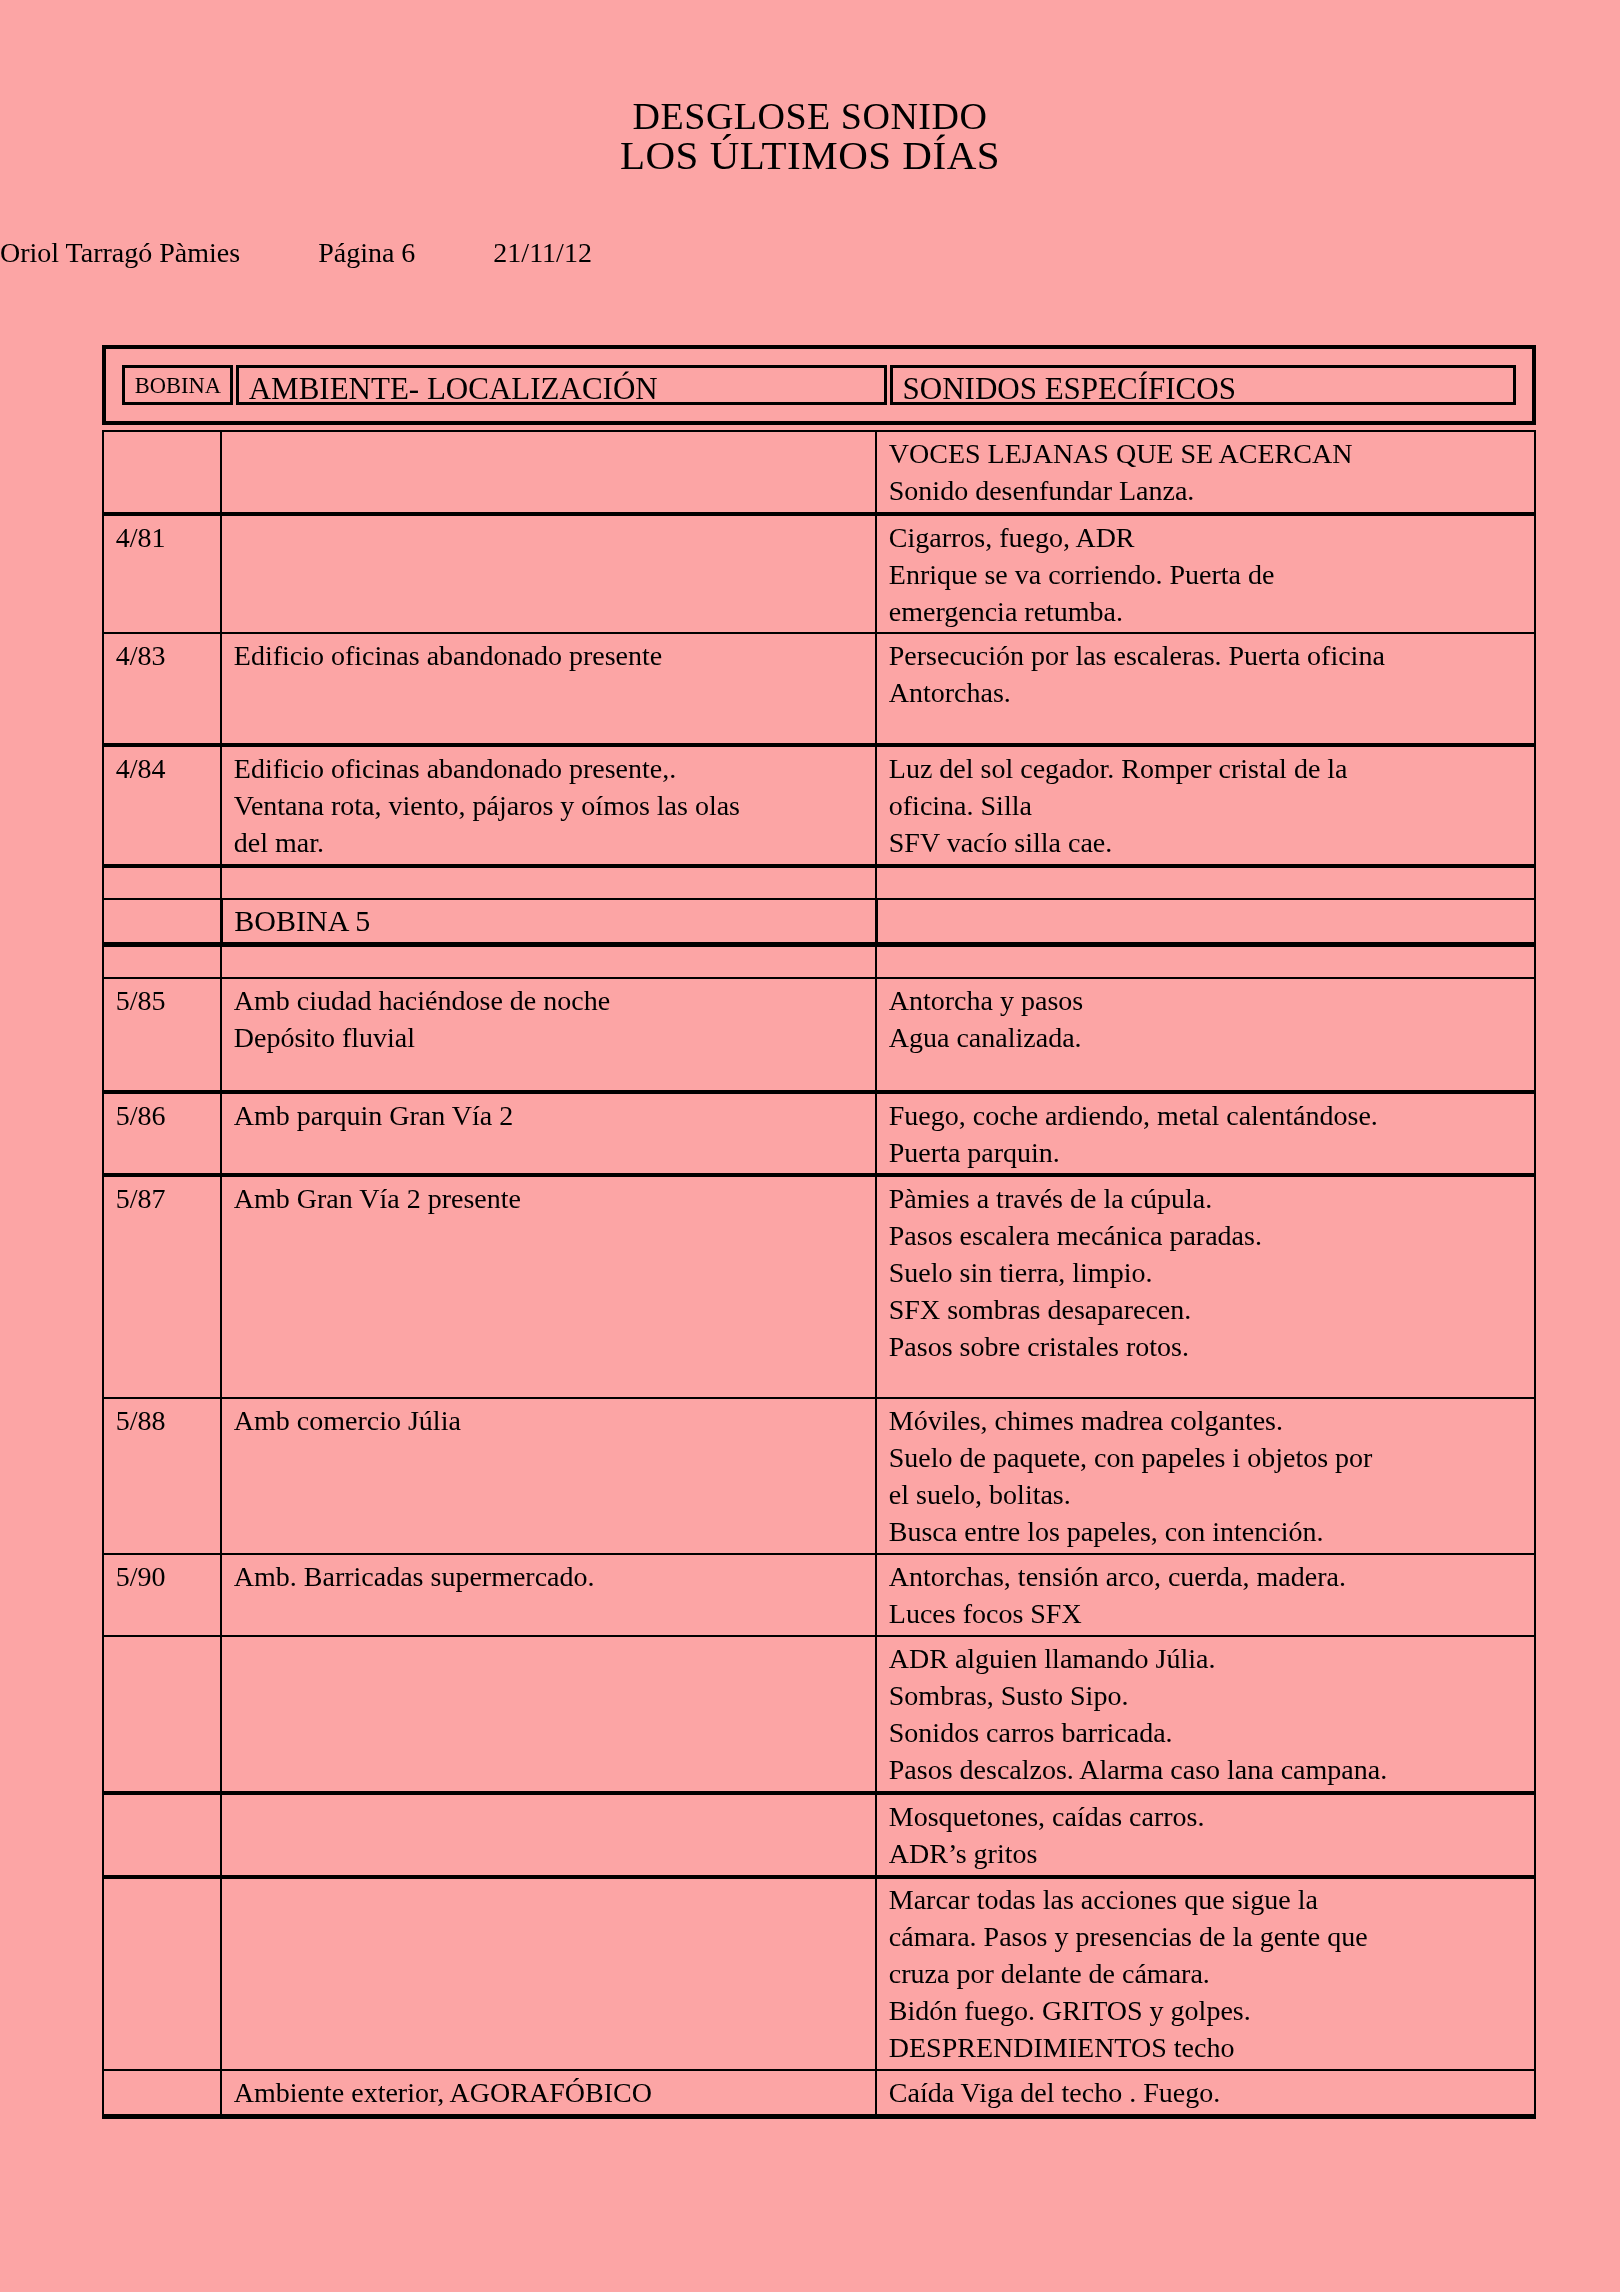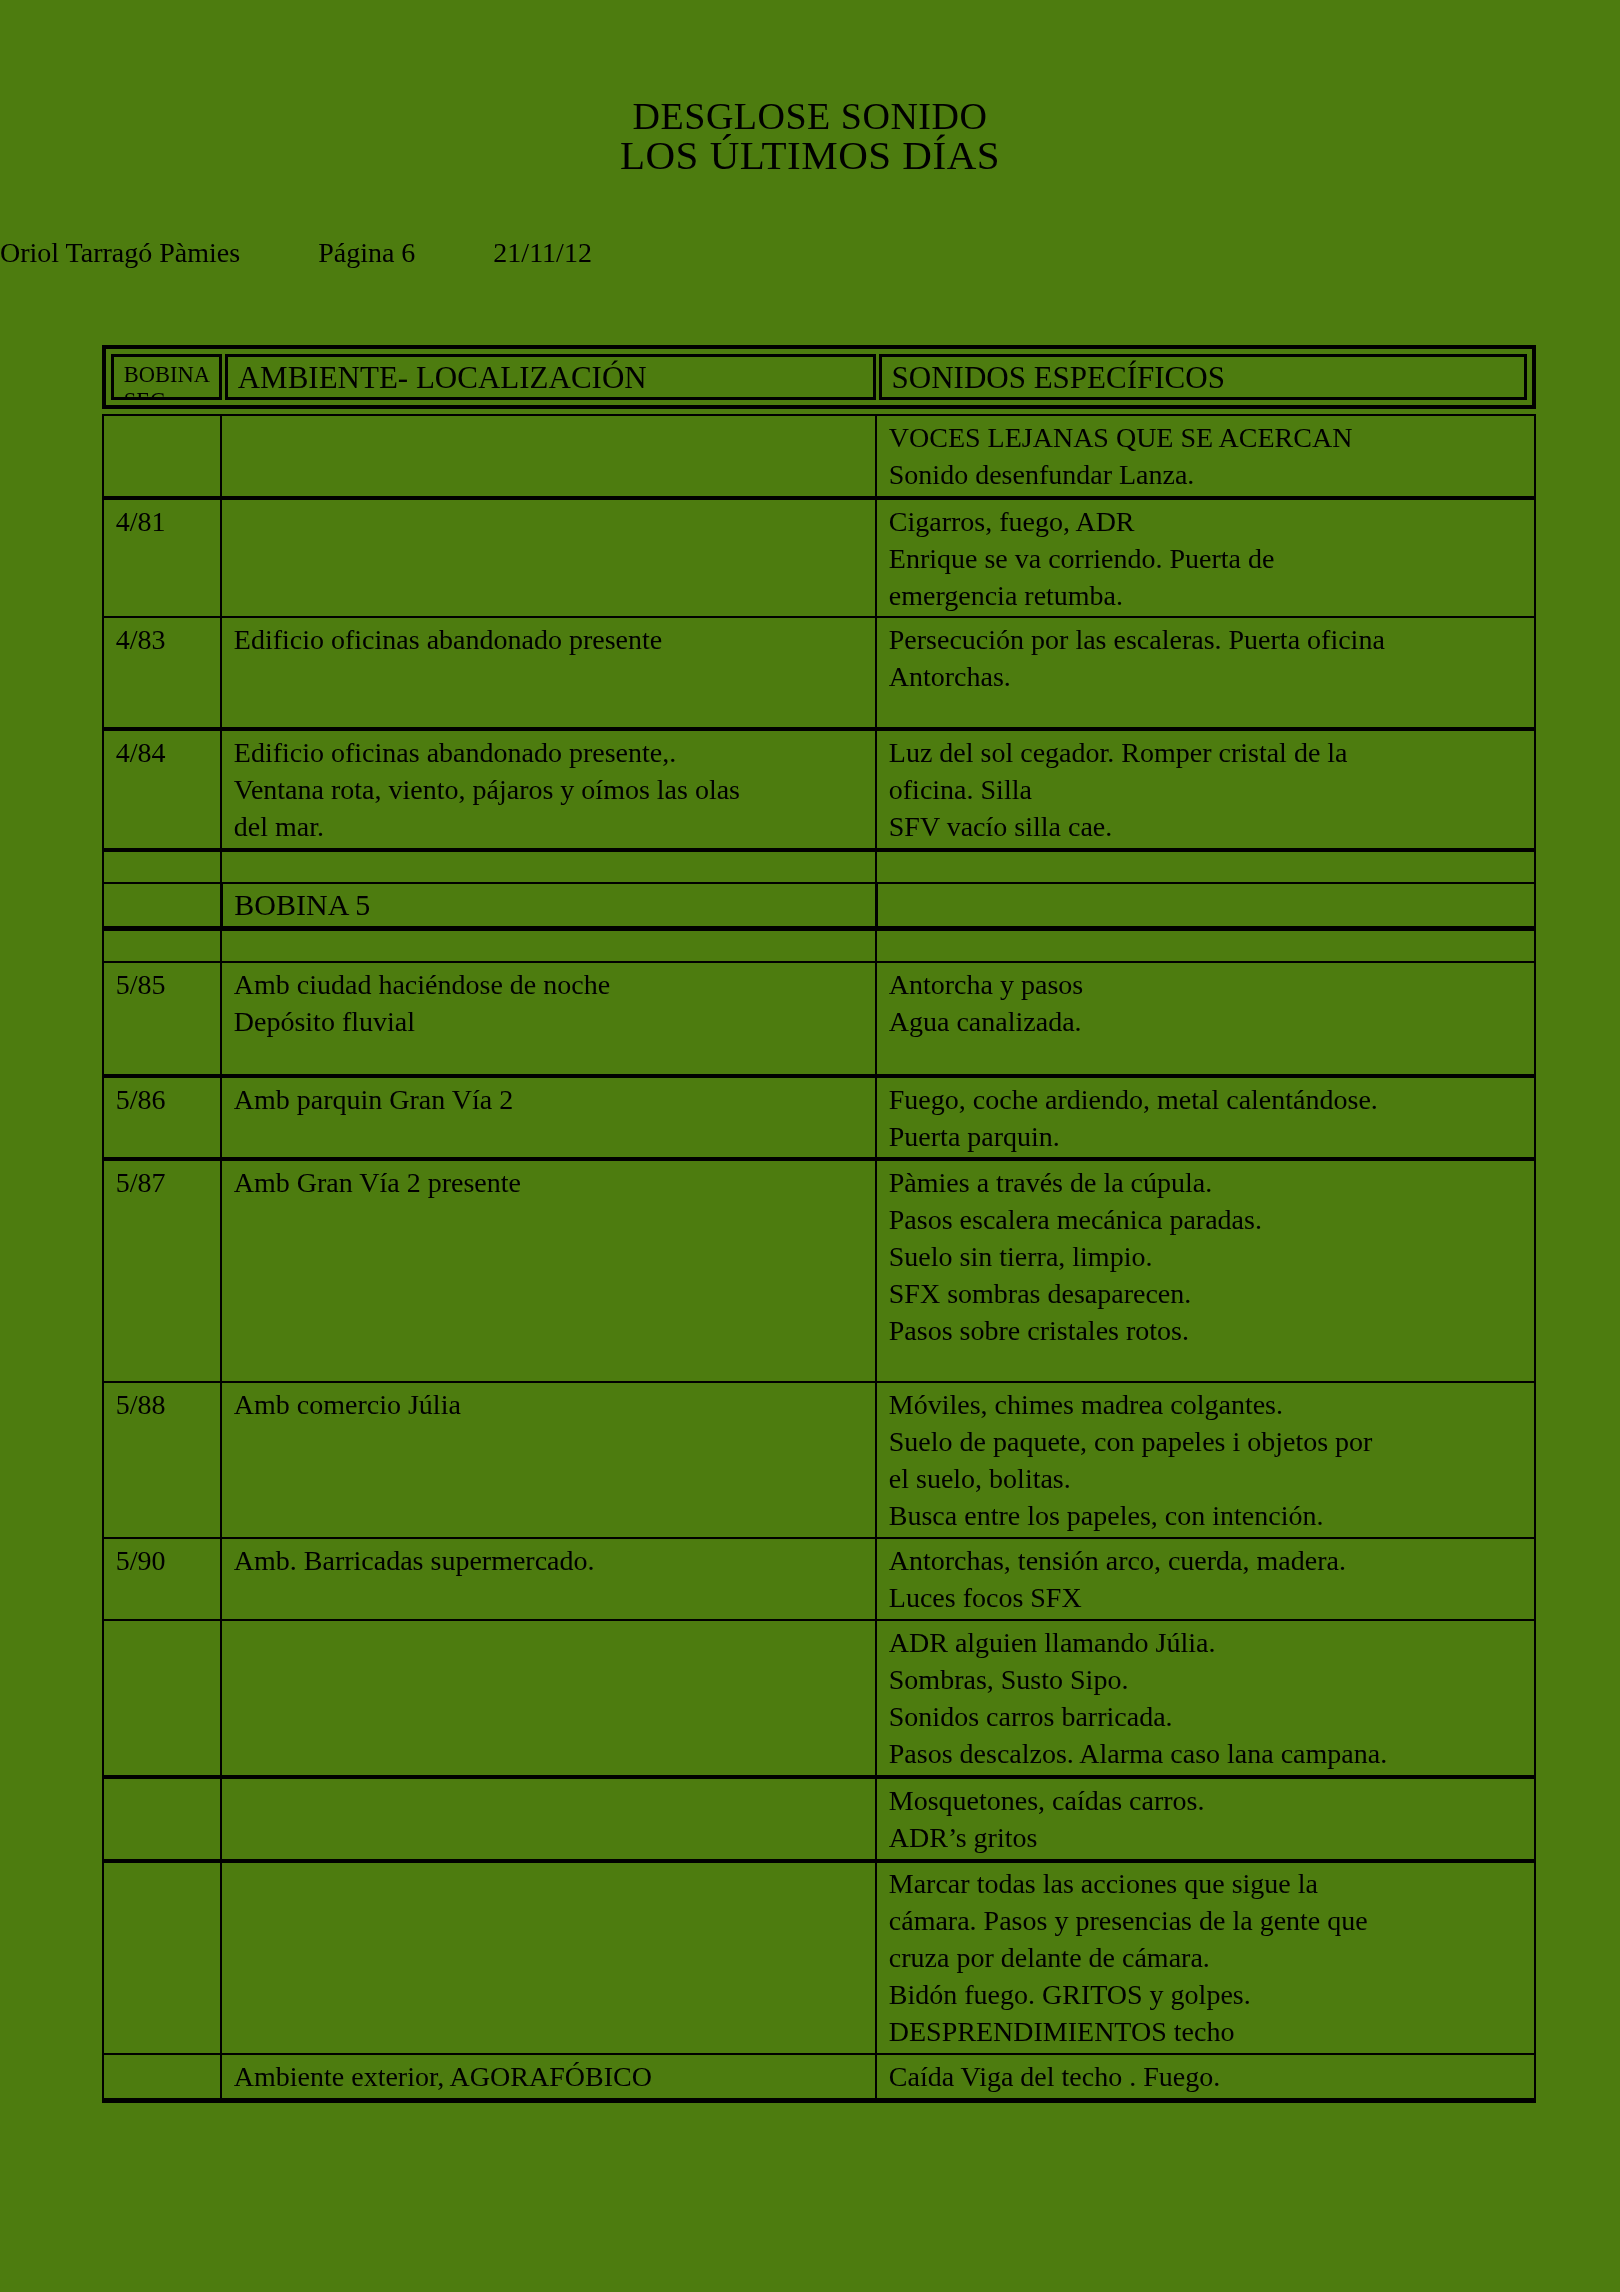--- a/index.html
+++ b/index.html
@@ -1,21 +1,21 @@
 <!DOCTYPE html>
 <html><head>
 <meta charset="utf-8">
 <style>
   * { margin: 0; padding: 0; box-sizing: border-box; }
   html, body { background: #e8e8e8; }
   .page {
     position: relative;
     width: 1620px;
     height: 2293px;
-    background: #4d7c0f;
+    background: #fca5a5;
     font-family: "Liberation Serif", "DejaVu Serif", serif;
     color: #000000;
     margin: 0 auto;
     overflow: hidden;
   }
   .title1 {
     position: absolute; top: 94px; left: 0; right: 0;
     text-align: center;
     font-size: 38px; font-weight: normal; letter-spacing: 0.5px;
   }
@@ -29,22 +29,22 @@
     display: flex; justify-content: flex-start; gap: 78px;
     font-size: 28px;
   }
   .doc-table {
     position: absolute; top: 345px; left: 102px; width: 1434px;
   }
   
   .header-row {
     display: flex;
     border: 4.9px solid #000;
-    padding: 5px;
-    height: 64px;
+    padding: 16px;
+    height: 80px;
   }
   .hcell { border: 3.9px solid #000; padding: 2.9px 9.8px 0 9.8px; overflow: hidden; }
   .hcell-bobina {
     width: 111px; margin-right: 2.9px;
     font-size: 22.5px; line-height: 26.5px; padding-top: 4.9px;
   }
   .hcell-ambiente { width: 651px; margin-right: 2.9px; font-size: 31px; }
   .hcell-sonidos  { flex: 1; font-size: 31px; }
   
   table.body {

